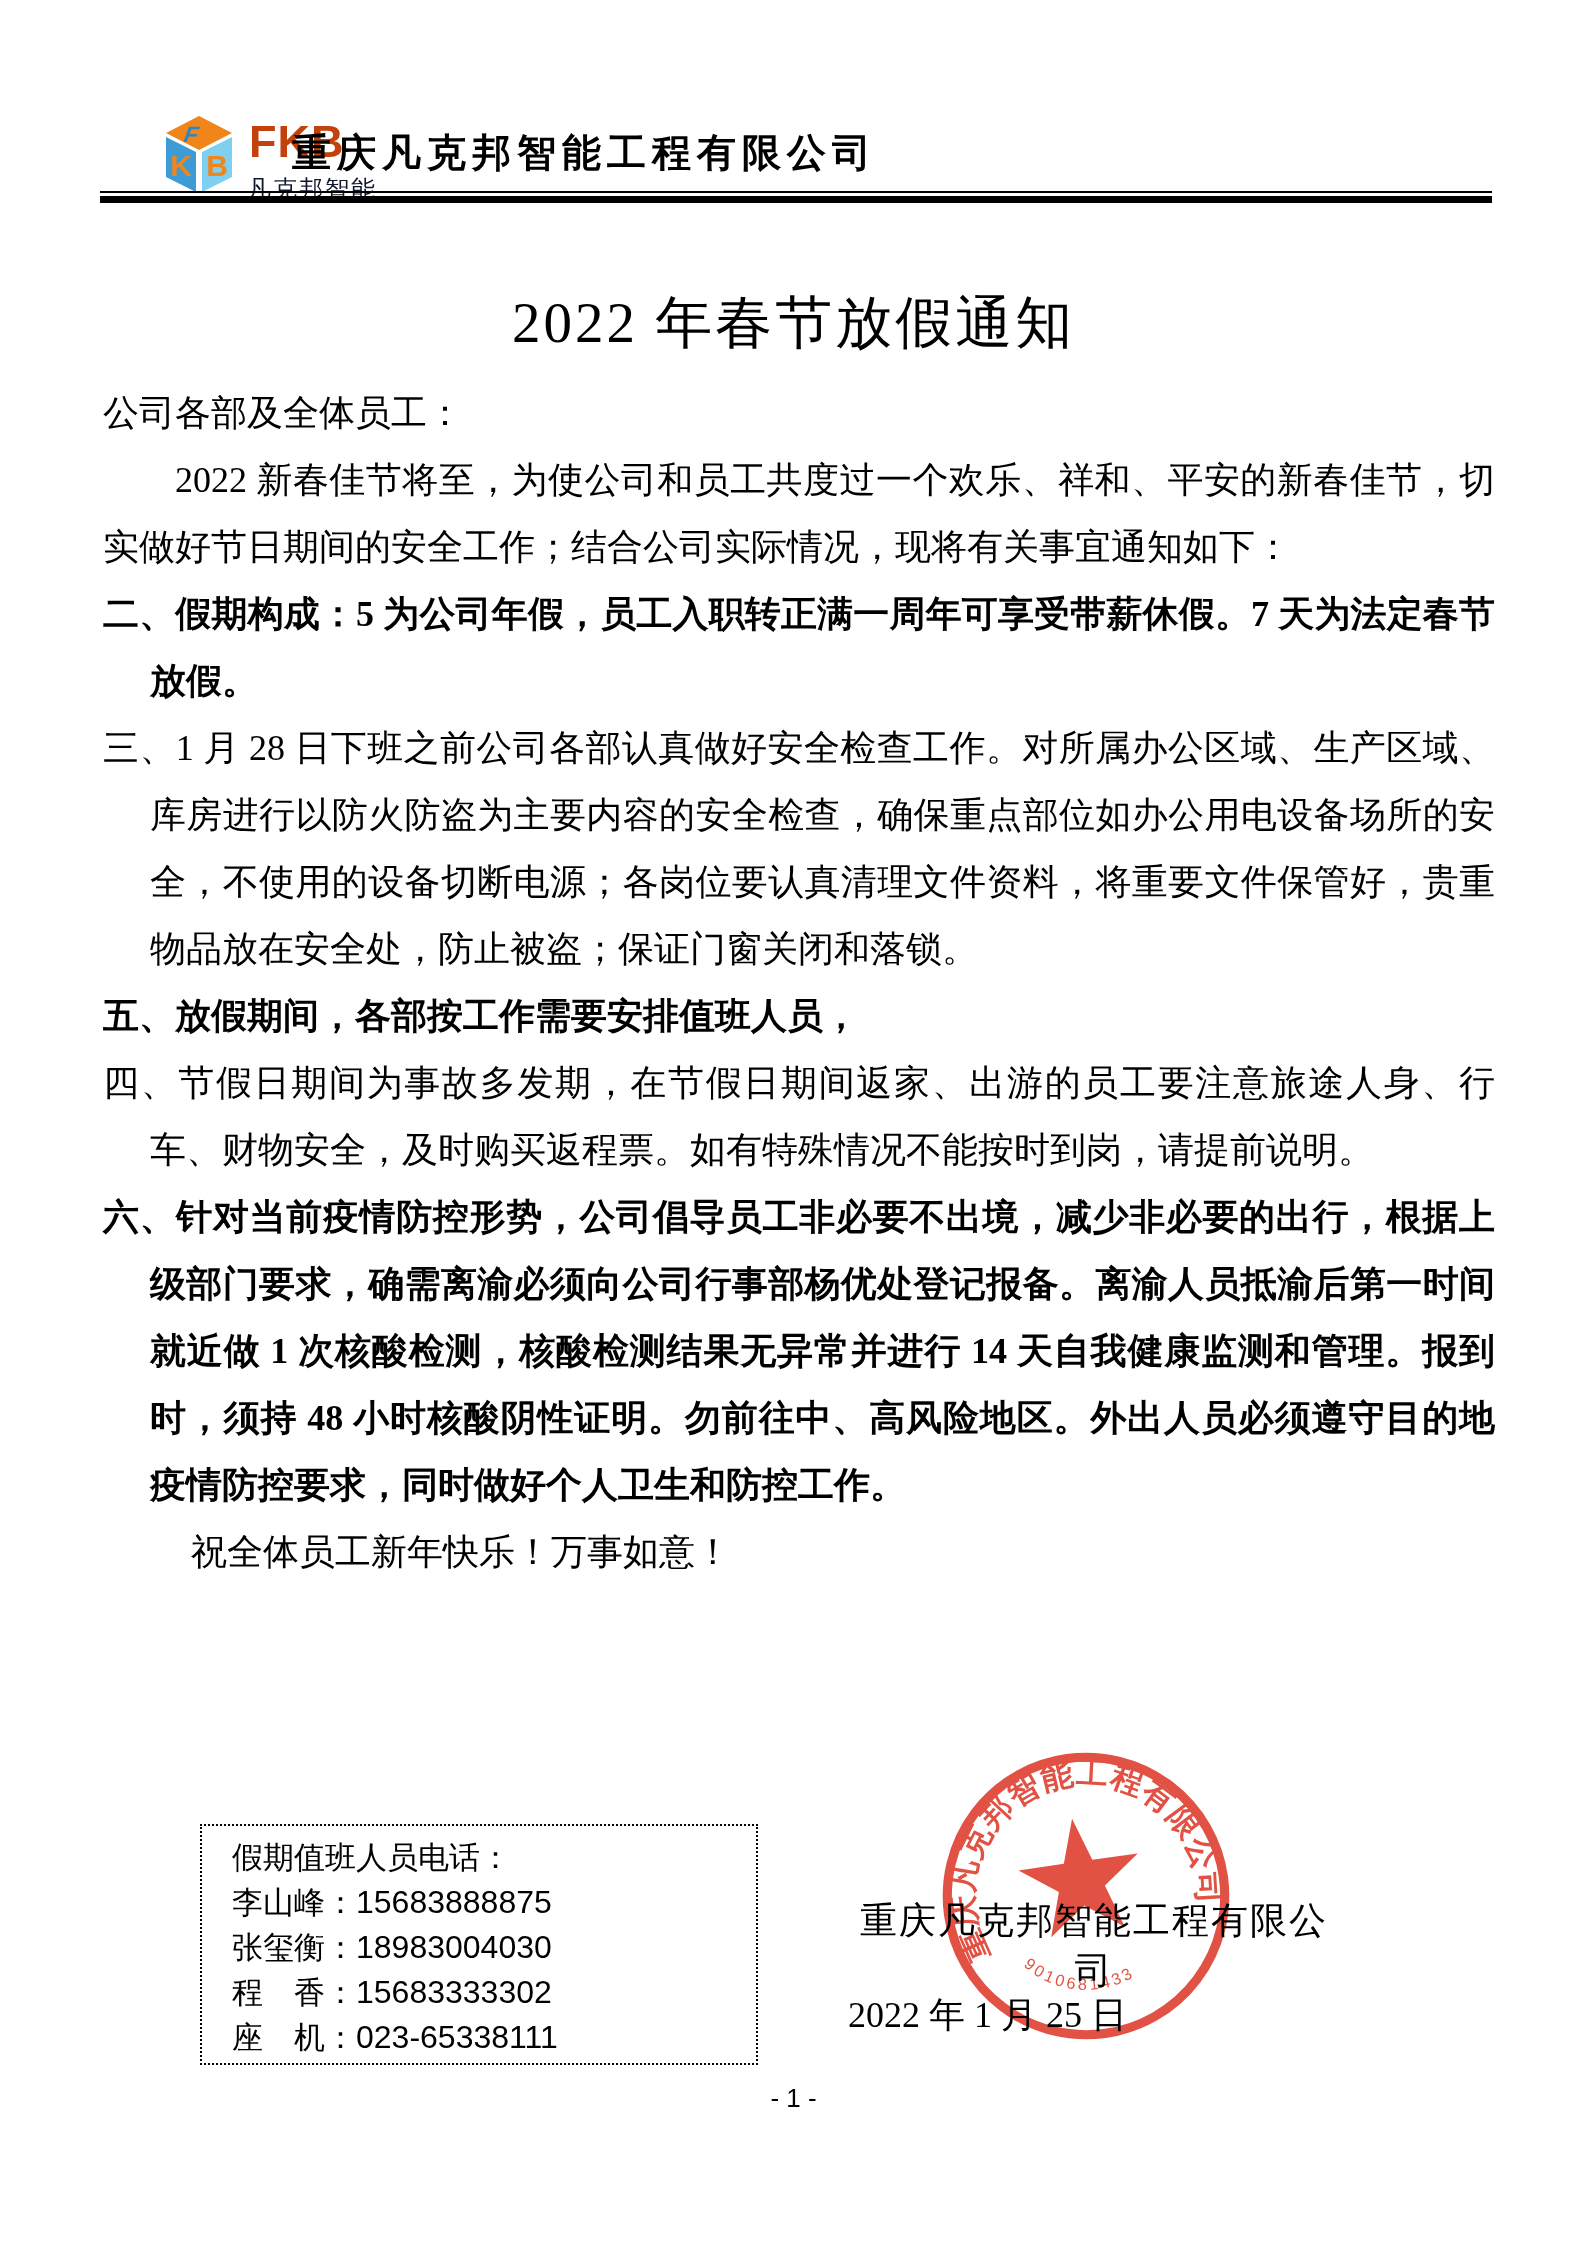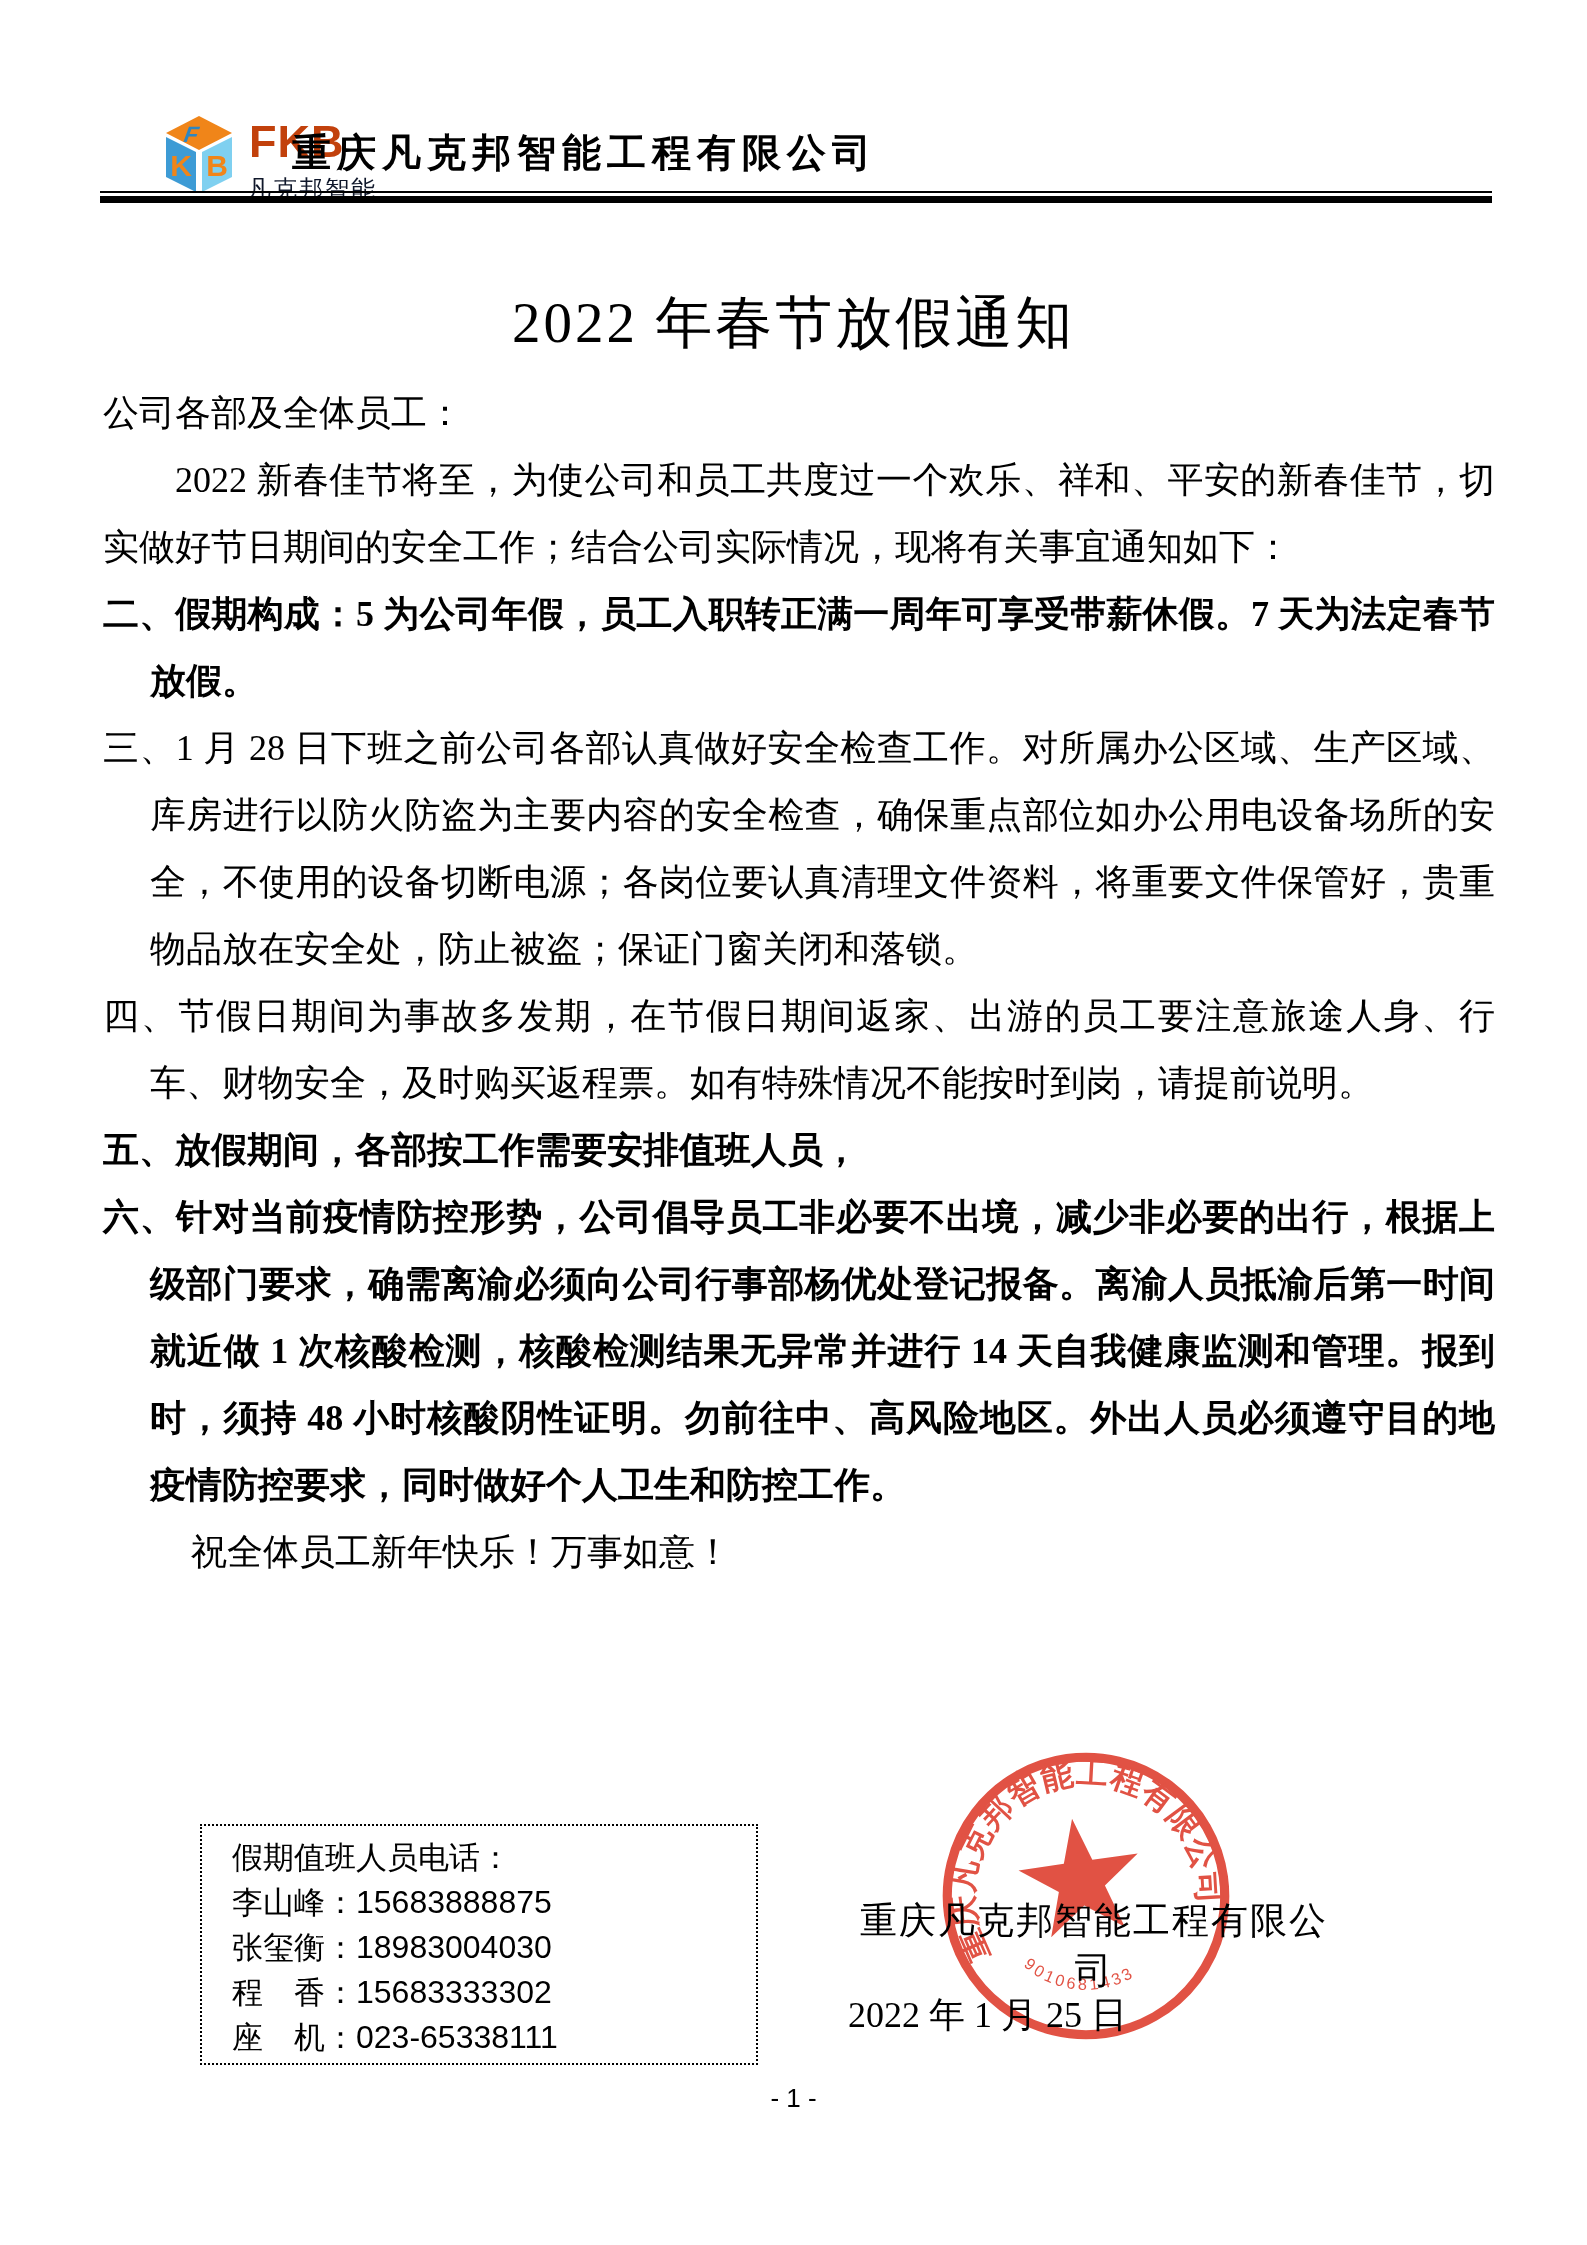--- a/index.html
+++ b/index.html
@@ -70,22 +70,22 @@
   <div class="rule rule-thick"></div>
 
   <h1 class="doc-title">2022 年春节放假通知</h1>
 
   <main class="content">
     <p>公司各部及全体员工：</p>
     <p class="indent2">2022 新春佳节将至，为使公司和员工共度过一个欢乐、祥和、平安的新春佳节，切实做好节日期间的安全工作；结合公司实际情况，现将有关事宜通知如下：</p>
 
     <p class="item b"><span>二、</span><span>假期构成：5 为公司年假，员工入职转正满一周年可享受带薪休假。7 天为法定春节放假。</span></p>
     <p class="item"><span>三、</span><span>1 月 28 日下班之前公司各部认真做好安全检查工作。对所属办公区域、生产区域、库房进行以防火防盗为主要内容的安全检查，确保重点部位如办公用电设备场所的安全，不使用的设备切断电源；各岗位要认真清理文件资料，将重要文件保管好，贵重物品放在安全处，防止被盗；保证门窗关闭和落锁。</span></p>
+    <p class="item b"><span>五、</span><span>放假期间，各部按工作需要安排值班人员，</span></p>
     <p class="item"><span>四、</span><span>节假日期间为事故多发期，在节假日期间返家、出游的员工要注意旅途人身、行车、财物安全，及时购买返程票。如有特殊情况不能按时到岗，请提前说明。</span></p>
-    <p class="item b"><span>五、</span><span>放假期间，各部按工作需要安排值班人员，</span></p>
     <p class="item b"><span>六、</span><span>针对当前疫情防控形势，公司倡导员工非必要不出境，减少非必要的出行，根据上级部门要求，确需离渝必须向公司行事部杨优处登记报备。离渝人员抵渝后第一时间就近做 1 次核酸检测，核酸检测结果无异常并进行 14 天自我健康监测和管理。报到时，须持 48 小时核酸阴性证明。勿前往中、高风险地区。外出人员必须遵守目的地疫情防控要求，同时做好个人卫生和防控工作。</span></p>
 
     <p class="wish">祝全体员工新年快乐！万事如意！</p>
   </main>
 
   <div class="duty-box">
     <div class="duty-row">假期值班人员电话：</div>
     <div class="duty-row"><span>李山峰：</span><span class="phone">15683888875</span></div>
     <div class="duty-row"><span>张玺衡：</span><span class="phone">18983004030</span></div>
     <div class="duty-row"><span>程　香：</span><span class="phone">15683333302</span></div>

